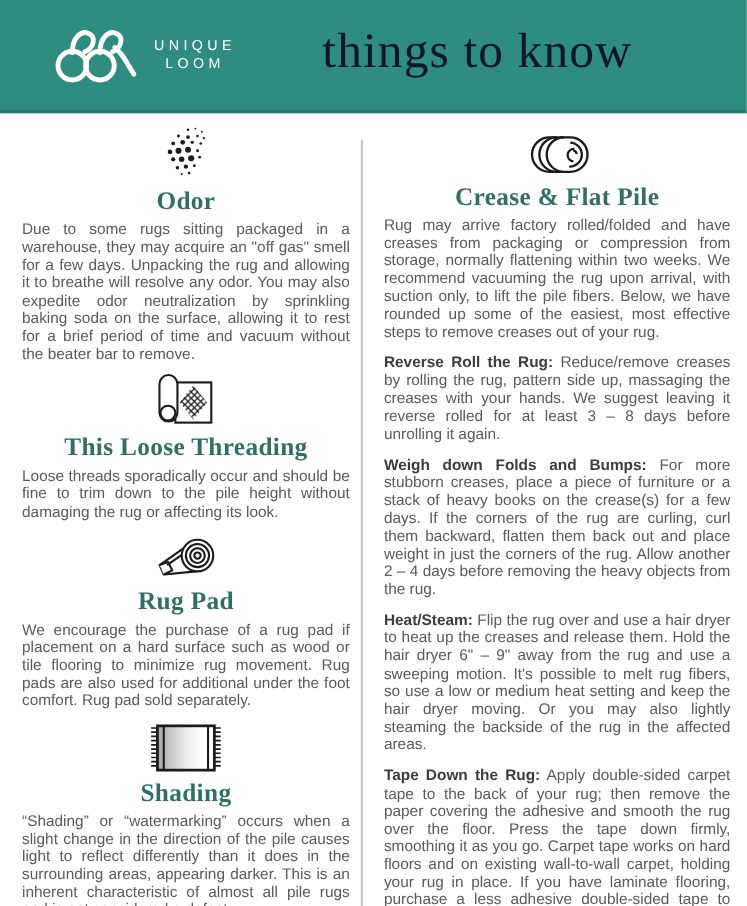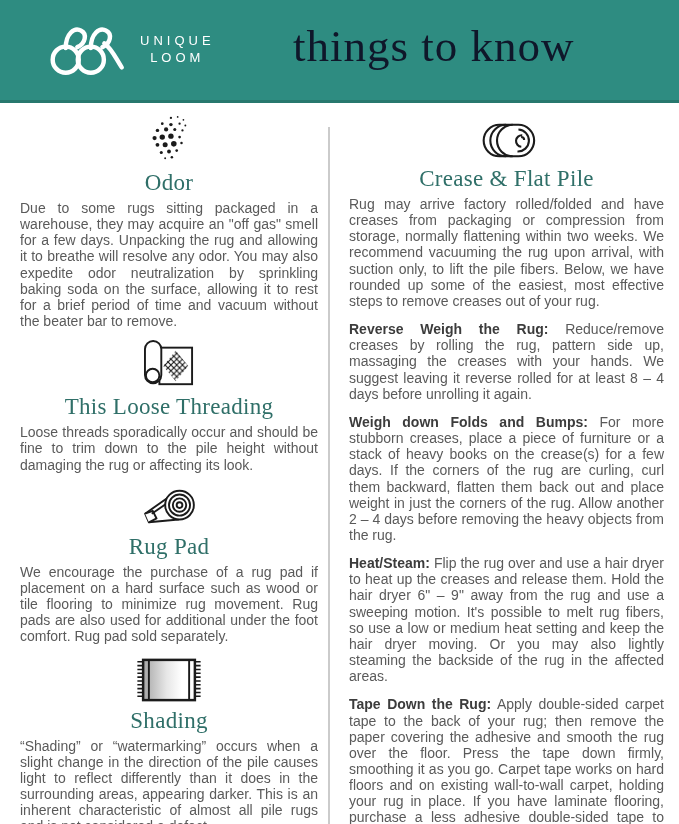--- a/index.html
+++ b/index.html
@@ -28,21 +28,21 @@
   .page-title{
     flex:1;text-align:center;color:#0f172a;margin:0 26px 8px 0;
     font-family:"Liberation Serif", serif;font-weight:400;font-size:45px;letter-spacing:1px;
   }
   .columns{display:flex;height:721px;}
   .col-left{width:328px;padding:10px 10px 0 20px;}
   .divider{width:2px;background:var(--divider);margin-top:24px;}
   .col-right{flex:1;padding:16px 15px 0 19px;border-radius:28px;}
   .icon-wrap{display:flex;justify-content:center;align-items:flex-end;}
   .sec-title{
-    font-family:"Liberation Serif", serif;font-weight:400;
+    font-family:"Liberation Serif", serif;font-weight:700;
     color:var(--heading-teal);font-size:23px;text-align:center;
     margin:5px 0 4px;letter-spacing:0.3px;
   }
   .body{
     color:var(--body-text);font-size:14px;line-height:1.155;
     text-align:justify;margin:0;
   }
   .block{margin-bottom:10px;}
   .tip{margin-top:12px;}
   .lead{color:var(--lead-in-text);font-weight:bold;}
@@ -175,21 +175,21 @@
           <path d="M32 4 A16.5 16.5 0 0 0 32 37"></path>
           <path d="M39 4 A16.5 16.5 0 0 0 39 37"></path>
           <path d="M45 9 a11.5 11.5 0 1 1 -1 23"></path>
           <path d="M49 15 a6 6 0 1 0 -1 12"></path>
           <path d="M51 20 a3.2 3.2 0 0 0 -3.2 -3.2"></path>
         </svg>
       </div>
       <h2 class="sec-title">Crease &amp; Flat Pile</h2>
       <p class="body">Rug may arrive factory rolled/folded and have creases from packaging or compression from storage, normally flattening within two weeks. We recommend vacuuming the rug upon arrival, with suction only, to lift the pile fibers. Below, we have rounded up some of the easiest, most effective steps to remove creases out of your rug.</p>
 
-      <p class="body tip"><strong class="lead">Reverse Weigh the Rug:</strong> <span>Reduce/remove creases by rolling the rug, pattern side up, massaging the creases with your hands. We suggest leaving it reverse rolled for at least 8 – 4 days before unrolling it again.</span></p>
+      <p class="body tip"><strong class="lead">Reverse Roll the Rug:</strong> <span>Reduce/remove creases by rolling the rug, pattern side up, massaging the creases with your hands. We suggest leaving it reverse rolled for at least 3 – 8 days before unrolling it again.</span></p>
 
       <p class="body tip"><strong class="lead">Weigh down Folds and Bumps:</strong> <span>For more stubborn creases, place a piece of furniture or a stack of heavy books on the crease(s) for a few days. If the corners of the rug are curling, curl them backward, flatten them back out and place weight in just the corners of the rug. Allow another 2 – 4 days before removing the heavy objects from the rug.</span></p>
 
       <p class="body tip"><strong class="lead">Heat/Steam:</strong> <span>Flip the rug over and use a hair dryer to heat up the creases and release them. Hold the hair dryer 6" – 9" away from the rug and use a sweeping motion. It's possible to melt rug fibers, so use a low or medium heat setting and keep the hair dryer moving. Or you may also lightly steaming the backside of the rug in the affected areas.</span></p>
 
       <p class="body tip"><strong class="lead">Tape Down the Rug:</strong> <span>Apply double-sided carpet tape to the back of your rug; then remove the paper covering the adhesive and smooth the rug over the floor. Press the tape down firmly, smoothing it as you go. Carpet tape works on hard floors and on existing wall-to-wall carpet, holding your rug in place. If you have laminate flooring, purchase a less adhesive double-sided tape to prevent the laminate from buckling or otherwise being damaged.</span></p>
     </div>
 
   </section>
 

